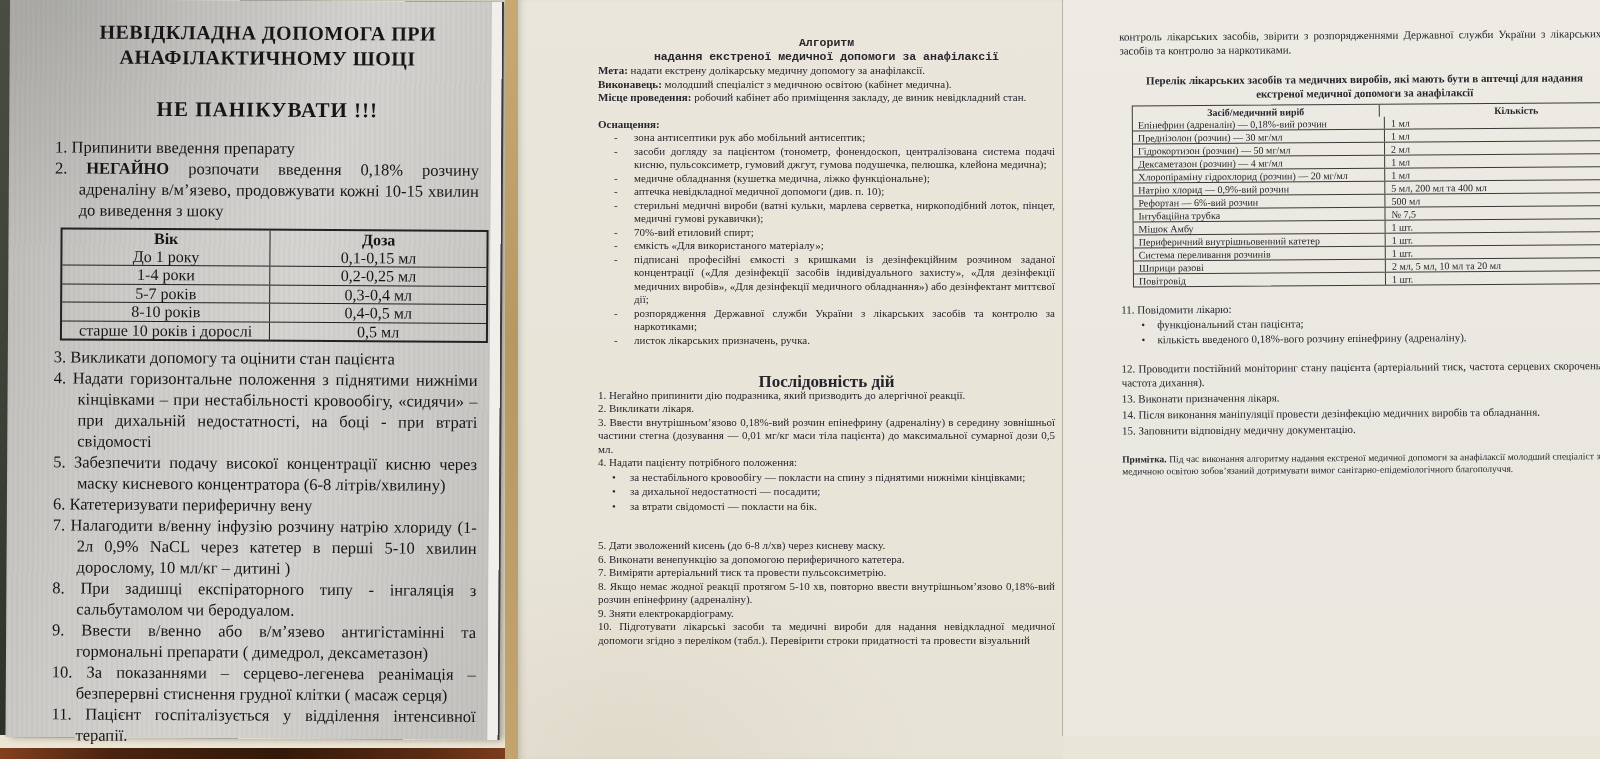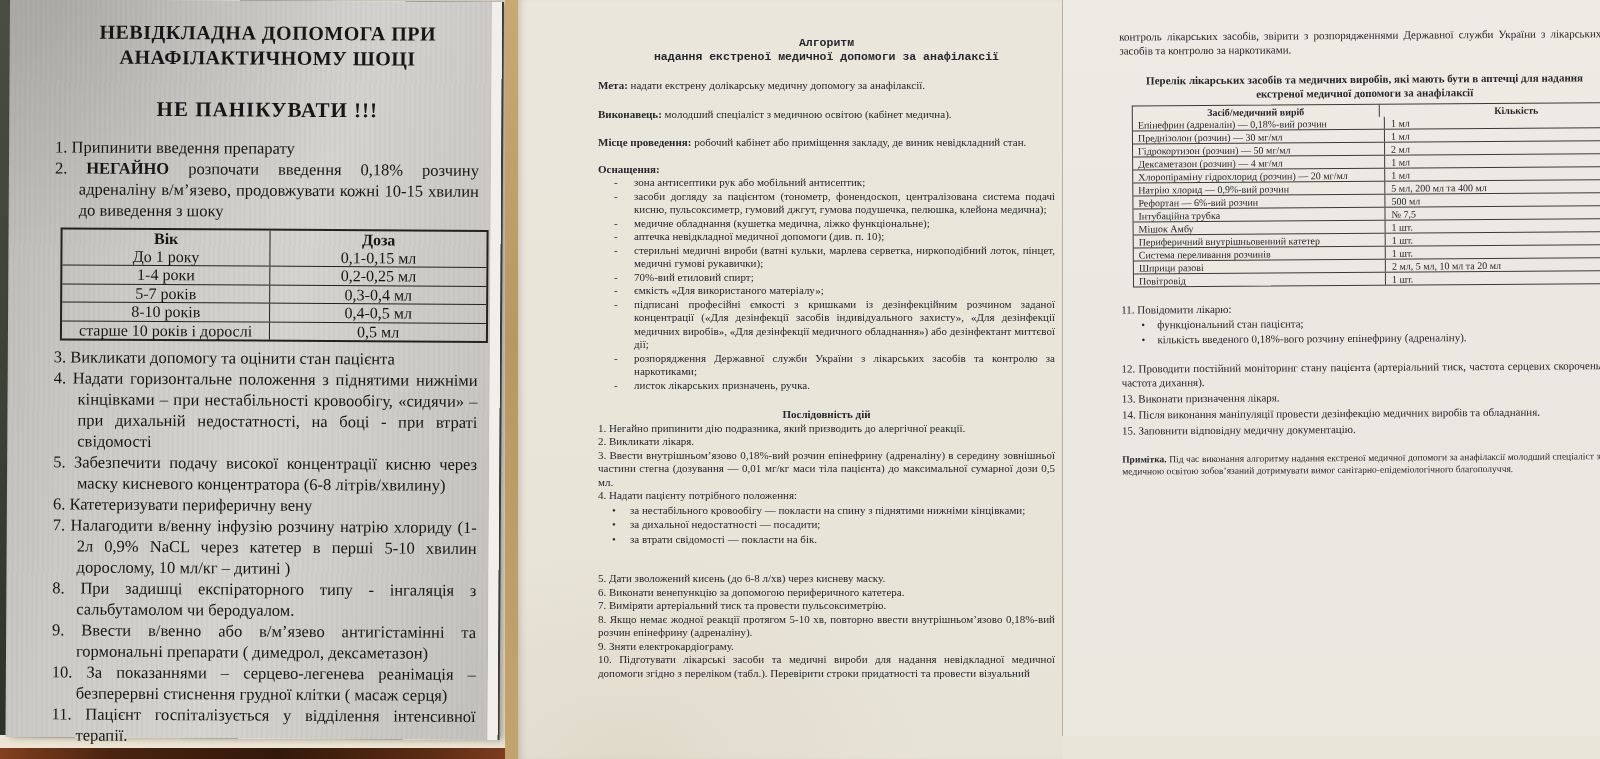--- a/index.html
+++ b/index.html
@@ -46,25 +46,25 @@
     background:
       radial-gradient(80% 40% at 20% 100%, rgba(160,140,100,.10), transparent 70%),
       linear-gradient(180deg,#eae6db,#e7e3d6);
     box-shadow:inset 6px 0 8px -6px rgba(0,0,0,.25);}
   .right-page{position:absolute;left:557px;top:0;width:538px;height:736px;overflow:hidden;
     background:linear-gradient(180deg,#edebe3,#e9e7df 60%,#ebe8e0);
     border-left:1px solid rgba(140,130,108,.55);}
   
   .mp-inner{padding:36px 8px 0 80px;font-size:11px;line-height:13.5px;text-align:justify;color:#26262e;}
   .mp-title{text-align:center;font-weight:bold;font-size:11.5px;line-height:14px;font-family:Liberation Mono, monospace;}
-  .mp-par{margin-top:15px;}
+  .mp-par{}
   .mp-lead{font-weight:bold;}
   .dash-item{position:relative;padding-left:36px;}
   .dash-item::before{content:"-";position:absolute;left:16px;}
-  .seq-title{text-align:center;font-weight:bold;margin-top:16px;font-size:11px;}
+  .seq-title{text-align:center;font-weight:bold;margin-top:28px;font-size:17px;}
   .seq-item{margin:0;}
   .bullet-item{position:relative;padding-left:32px;margin:1px 0;}
   .bullet-item::before{content:"\2022";position:absolute;left:14px;}
   .seq2{margin-top:26px;}
   
   .rp-inner{padding:30px 0 0 56px;font-size:11px;line-height:14px;text-align:justify;color:#26262e;
     transform:rotate(-.4deg);transform-origin:0 0;}
   .rp-table-title{font-weight:bold;text-align:center;margin:16px 0 4px 6px;width:478px;font-size:11px;line-height:14px;}
   .med-table{margin-left:12px;width:520px;border:1.5px solid #3a3a3a;font-size:10px;line-height:11px;text-align:left;}
   .med-row{display:flex;border-top:1px solid #3a3a3a;}

